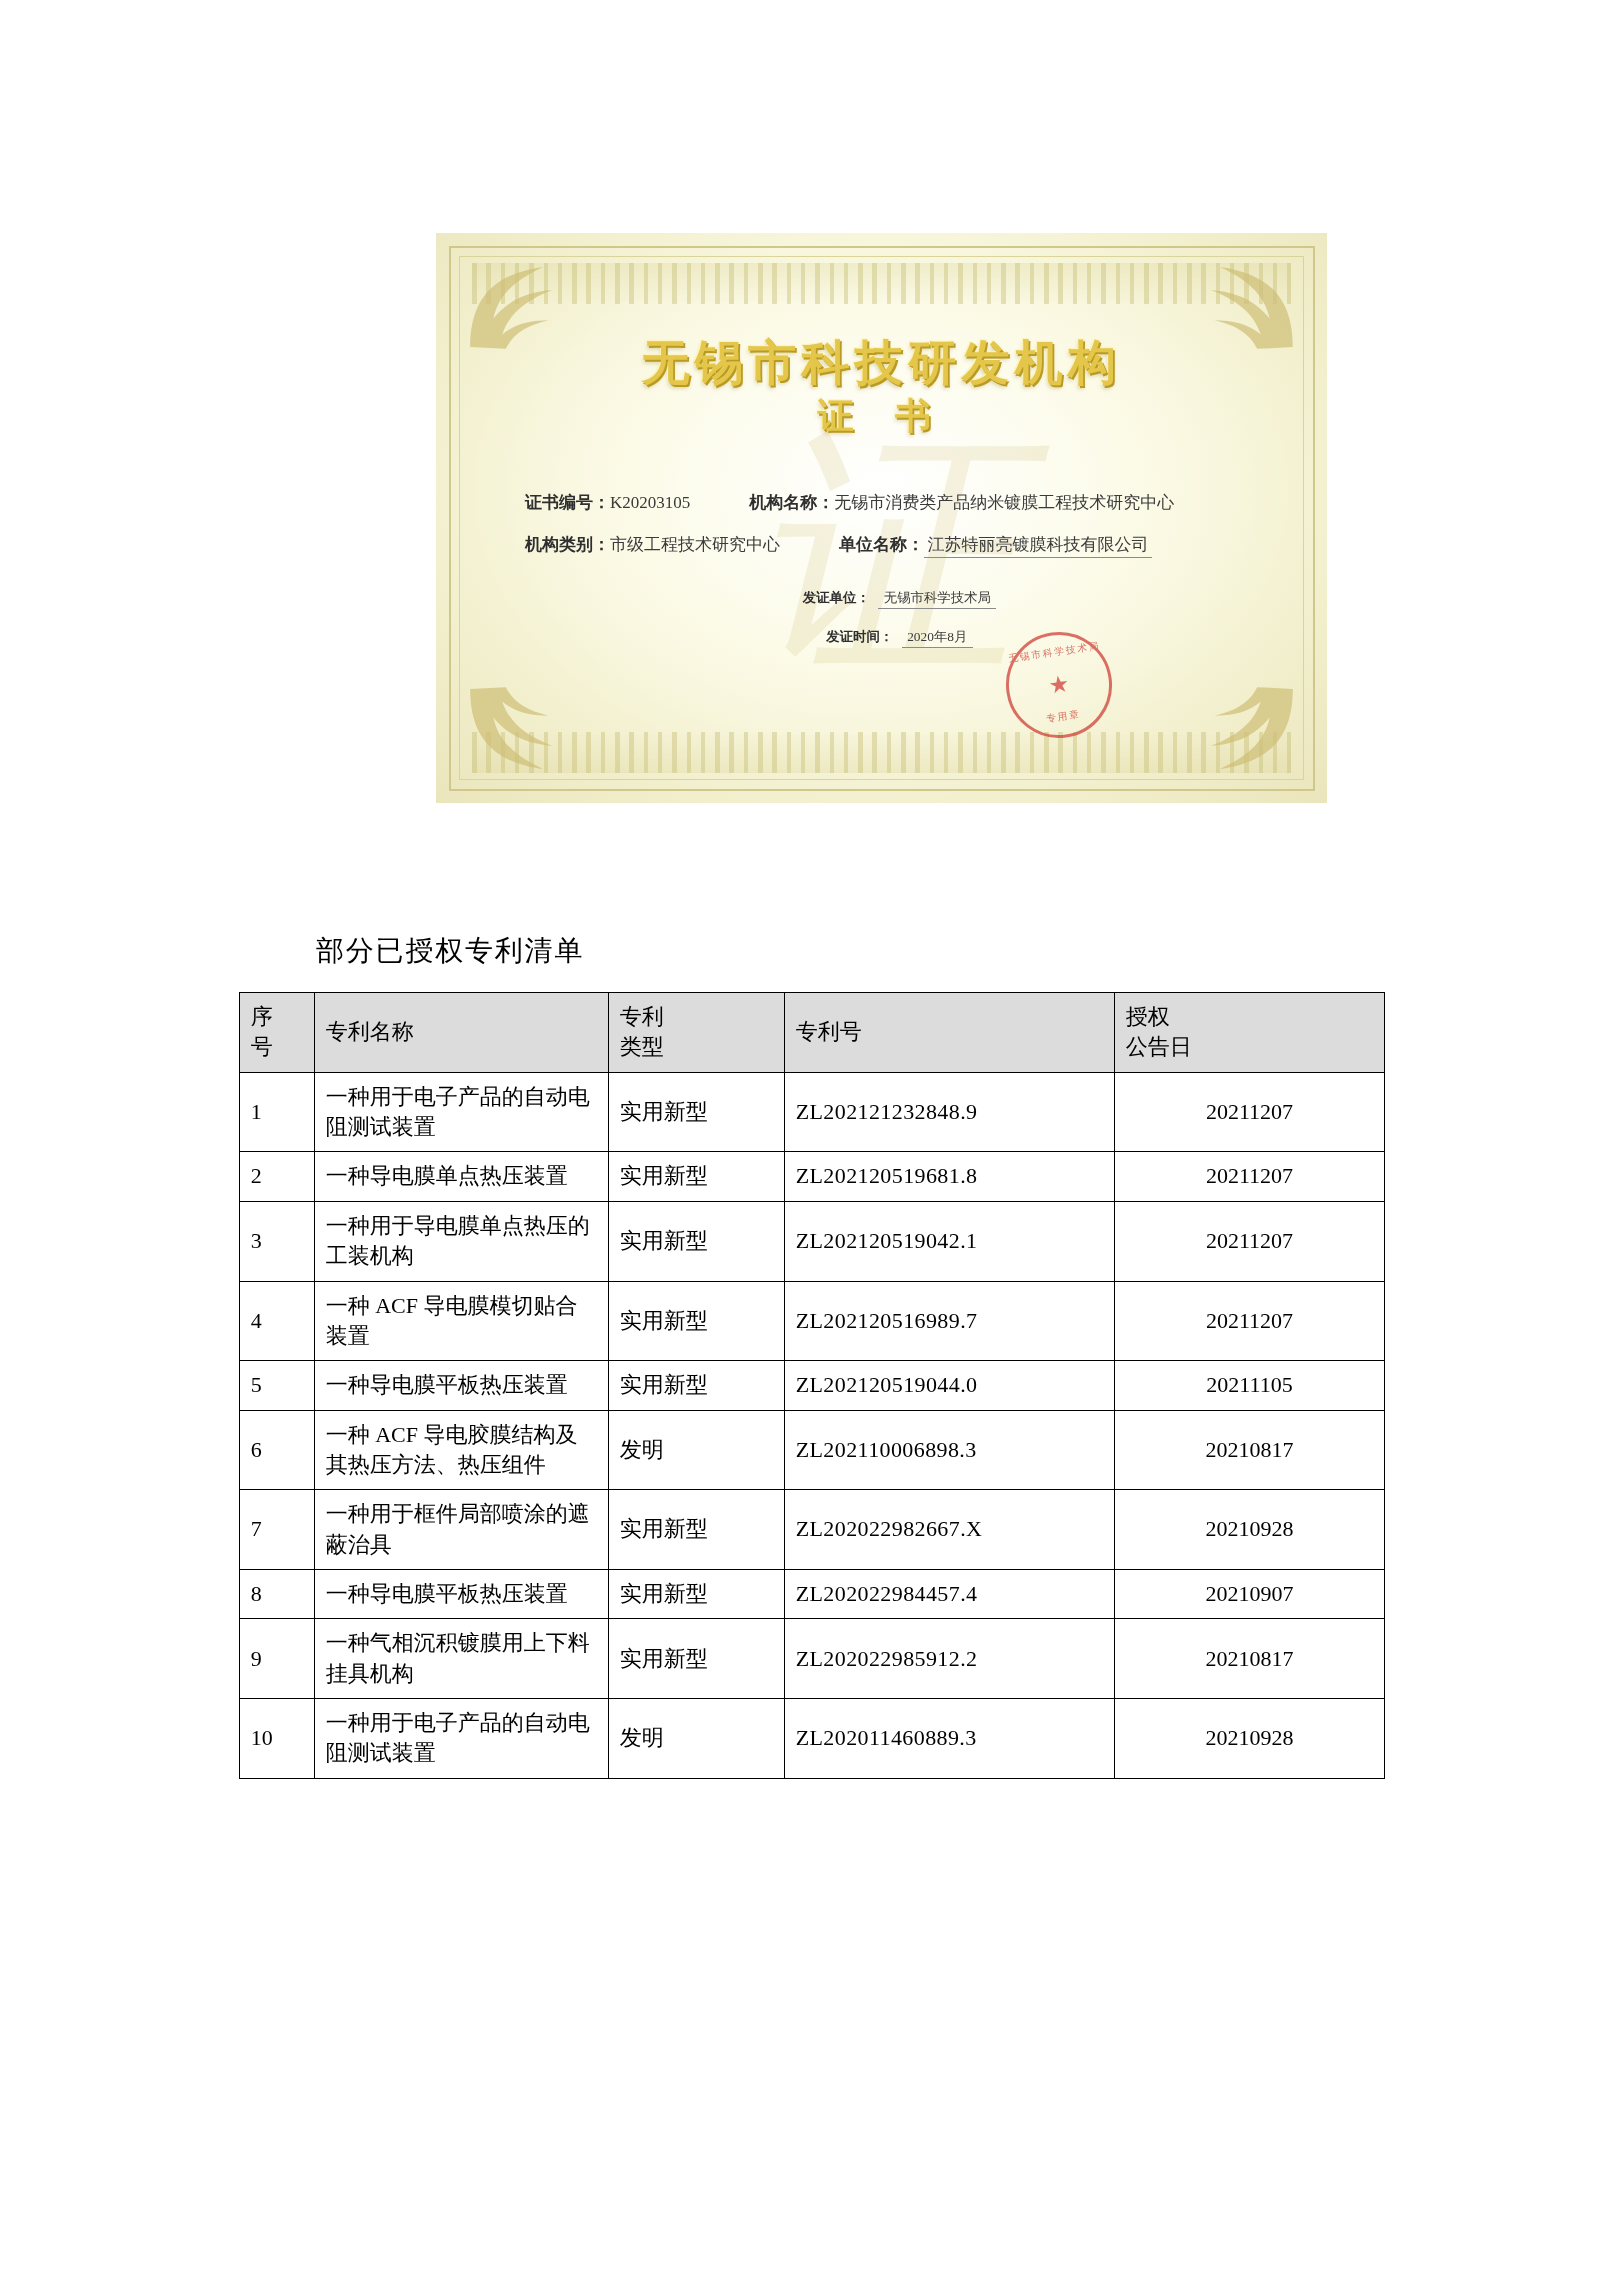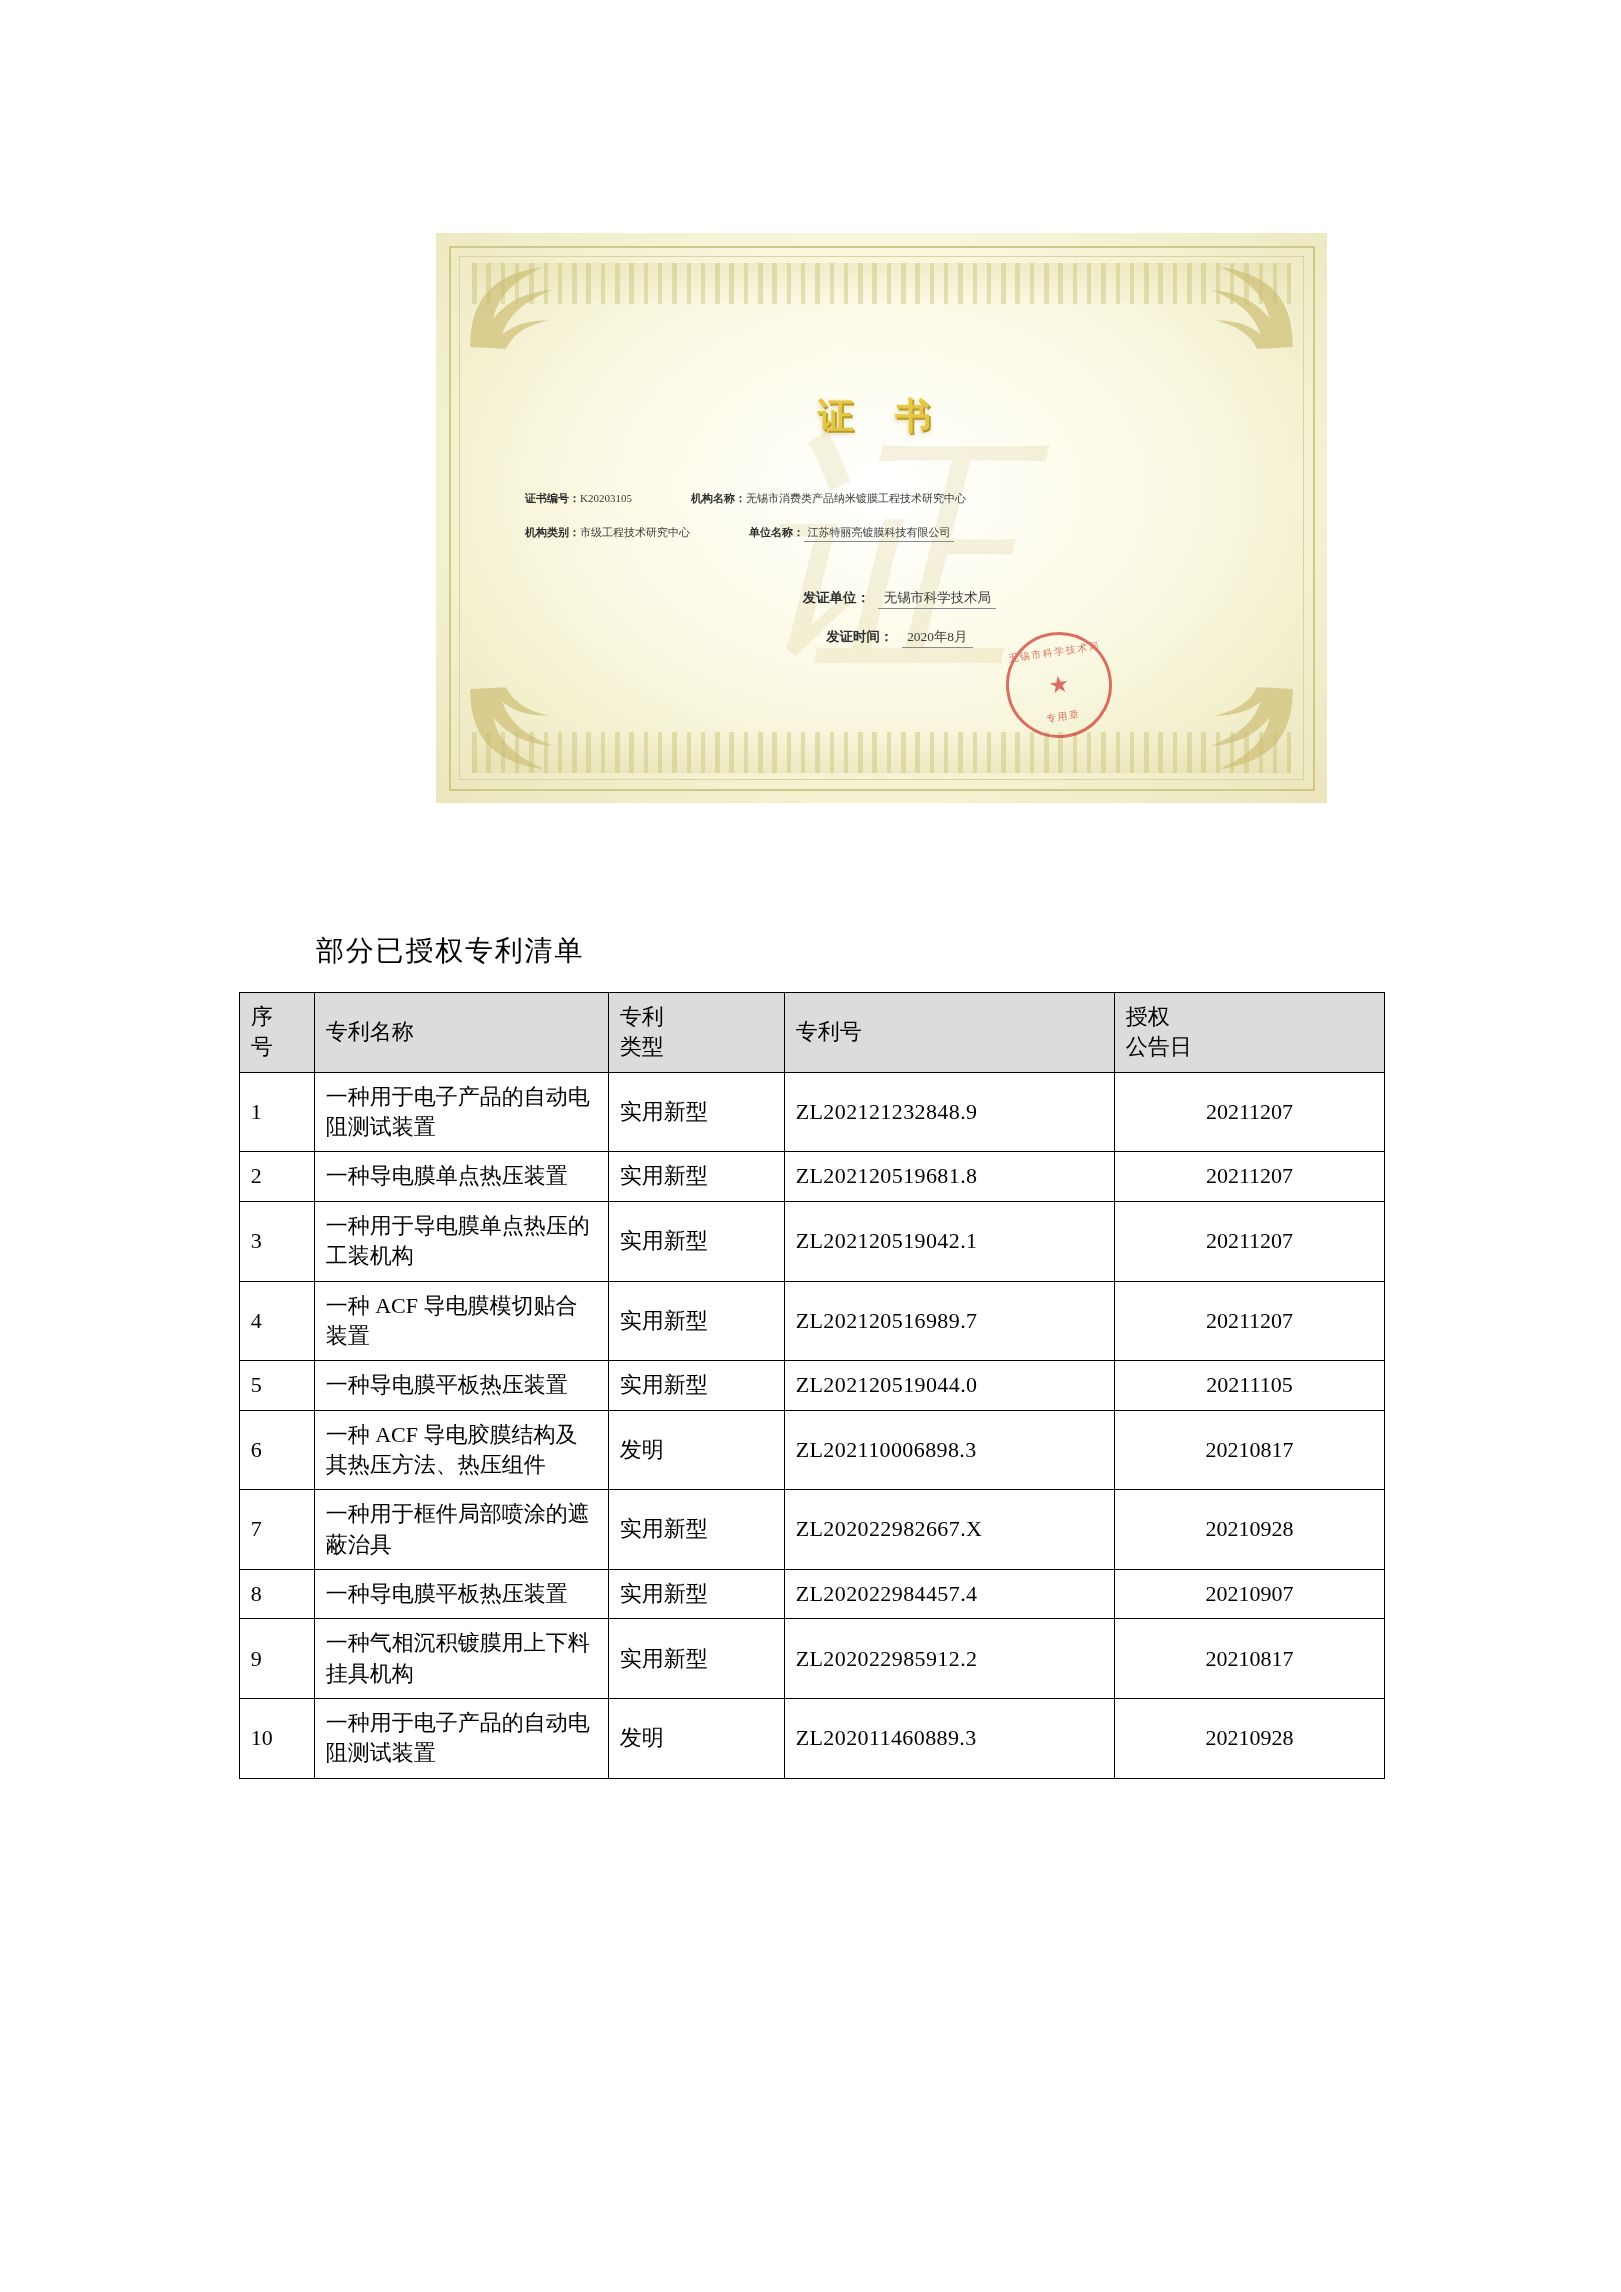--- a/index.html
+++ b/index.html
@@ -118,21 +118,21 @@
       1.8px 1.8px 0 #b99a22,
       -0.9px -0.9px 0 #fdf3b8,
       0 2.7px 4.5px rgba(150,120,20,0.35);
   }
 
   .cert-fields {
     position: absolute;
     left: 89px;
     right: 89px;
     top: 258px;
-    font-size: 11px;
+    font-size: 17px;
     color: #3b3b3b;
     font-family: Liberation Serif, serif;
   }
   .cert-row {
     display: flex;
     align-items: baseline;
     margin-bottom: 18.7px;
     white-space: nowrap;
   }
   .cert-lbl {
@@ -276,20 +276,21 @@
       </svg>
       <svg class="corner bl" viewBox="0 0 120 110">
         <path d="M8 100 C8 50 30 18 90 10 C60 24 40 40 34 68 C52 46 74 38 100 36 C70 48 52 62 44 86 C58 74 76 70 96 70 C70 76 56 86 48 102 Z" fill="#cfc078" opacity="0.85"></path>
       </svg>
       <svg class="corner br" viewBox="0 0 120 110">
         <path d="M8 100 C8 50 30 18 90 10 C60 24 40 40 34 68 C52 46 74 38 100 36 C70 48 52 62 44 86 C58 74 76 70 96 70 C70 76 56 86 48 102 Z" fill="#cfc078" opacity="0.85"></path>
       </svg>
 
       <div class="cert-watermark">证</div>
 
+      <div class="cert-title">无锡市科技研发机构</div>
       <div class="cert-subtitle">证 书</div>
 
       <div class="cert-fields">
         <div class="cert-row">
           <span class="cert-lbl">证书编号：</span>
           <span class="cert-val">K20203105</span>
           <span class="spacer"></span>
           <span class="cert-lbl">机构名称：</span>
           <span class="cert-val">无锡市消费类产品纳米镀膜工程技术研究中心</span>
         </div>

